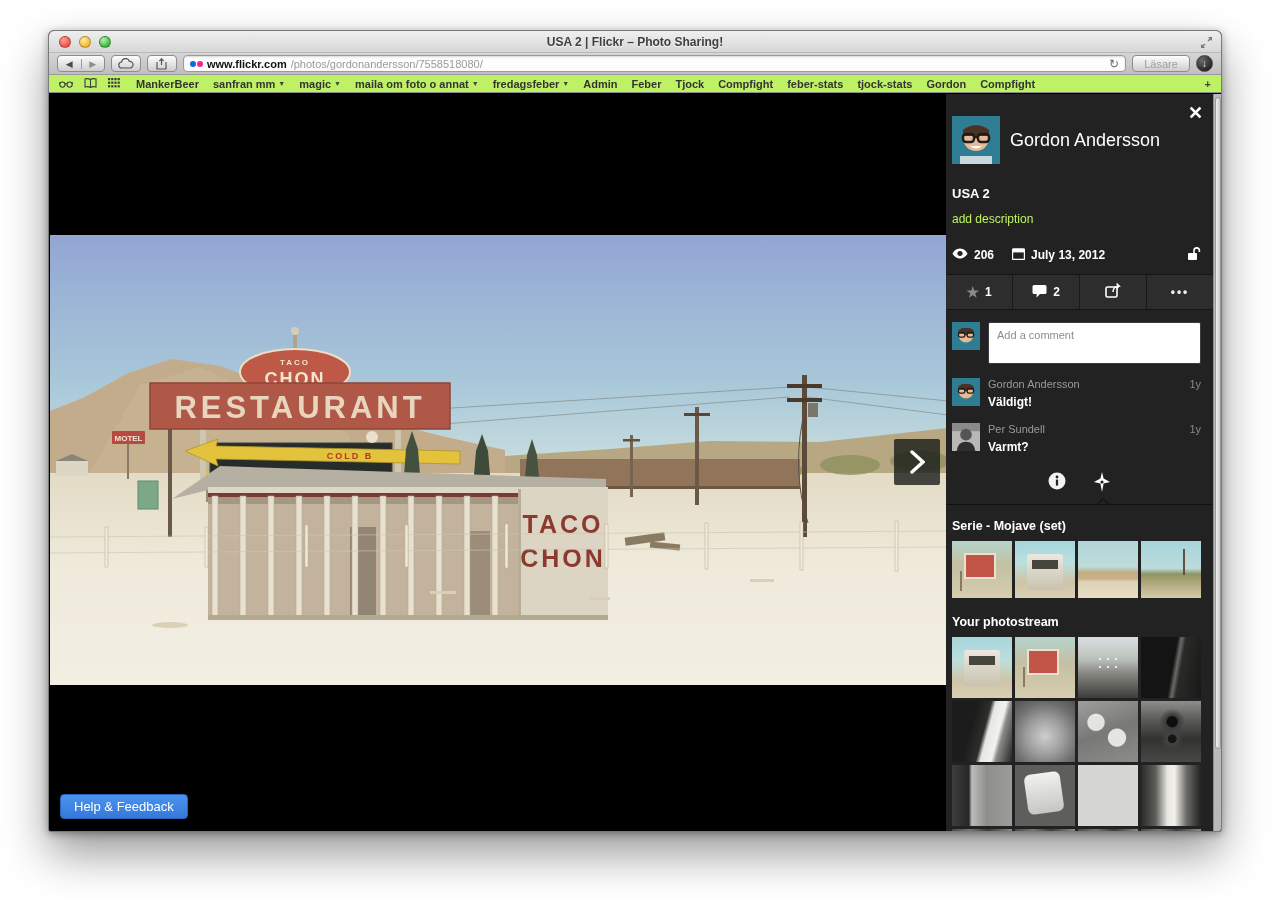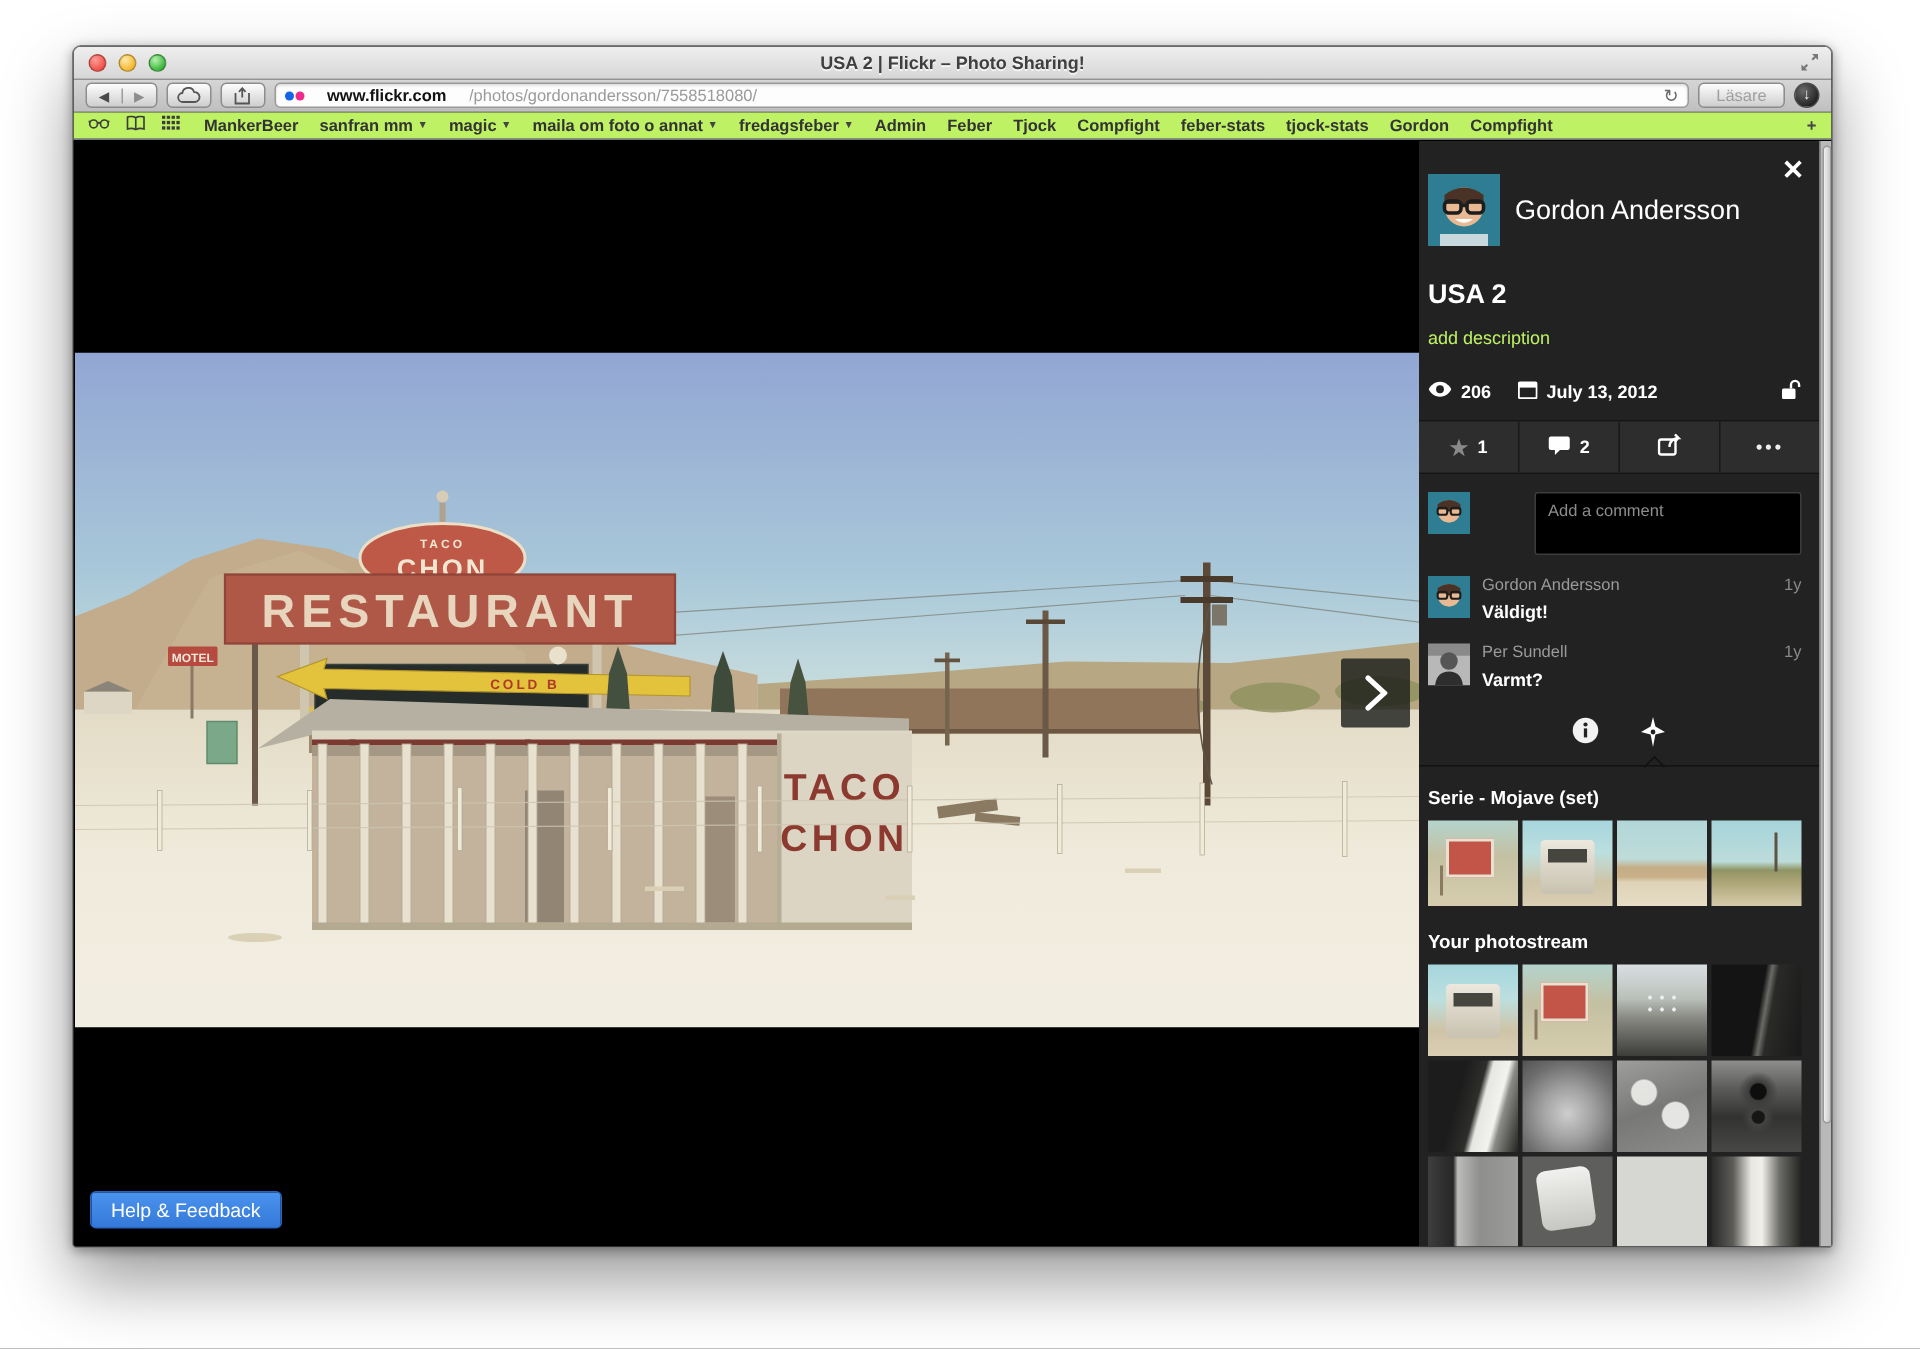--- a/index.html
+++ b/index.html
@@ -43,21 +43,21 @@
     background:linear-gradient(#fdfdfd,#cecece);
     display:flex; align-items:center; justify-content:center;
     font-size:10px; color:#555;
   }
   .navgroup { width:48px; display:flex; }
   .navgroup .half { flex:1; display:flex; align-items:center; justify-content:center; font-size:9px; color:#4a4a4a; }
   .navgroup .half + .half { border-left:1px solid #9b9b9b; color:#8d8d8d; }
   .iconbtn { width:30px; }
   .urlfield {
     flex:1; height:17px; border:1px solid #9a9a9a; border-radius:4px;
-    background:#fdfdfd; display:flex; align-items:center; padding:0 6px; gap:15px;
+    background:#fdfdfd; display:flex; align-items:center; padding:0 6px; gap:4px;
     box-shadow:inset 0 1px 2px rgba(0,0,0,.15); font-size:11px; min-width:0;
   }
   .favdots { display:flex; gap:1px; }
   .favdots i { width:6px; height:6px; border-radius:50%; display:block; }
   .fav-blue { background:#1464e6; } .fav-pink { background:#f0288c; }
   .url-host { color:#111; font-weight:bold; white-space:nowrap; }
   .url-path { color:#9a9a9a; white-space:nowrap; overflow:hidden; flex:1; }
   .refresh { color:#6a6a6a; font-size:12px; line-height:1; }
   .reader { width:58px; color:#9f9f9f; font-size:11px; }
   .dlbtn {
@@ -100,42 +100,42 @@
   .sidebar {
     width:267px; background:#222222; color:#fff; position:relative;
     flex-shrink:0; font-size:12px; overflow:hidden;
   }
   .close-x { position:absolute; top:8px; right:10px; font-size:18px; font-weight:bold; color:#fff; }
 
   .owner { display:flex; align-items:center; gap:10px; padding:22px 12px 0 6px; }
   .avatar48 { width:48px; height:48px; flex-shrink:0; }
   .owner-name { font-size:18px; color:#fff; }
 
-  .photo-title { padding:22px 12px 0 6px; font-size:18px; font-weight:bold; }
+  .photo-title { padding:22px 12px 0 6px; font-size:13px; font-weight:bold; }
   .add-desc { padding:11px 12px 0 6px; font-size:12px; color:#bef264; }
 
   .stats { display:flex; align-items:center; gap:6px; padding:20px 12px 10px 6px; font-size:12px; font-weight:bold; }
   .stats .gap { width:6px; }
   .lock { margin-left:auto; }
 
   .actionbar { display:flex; border-top:1px solid #151515; border-bottom:1px solid #151515; }
   .act {
     flex:1; height:34px; background:#2d2d2d;
     display:flex; align-items:center; justify-content:center; gap:6px;
     font-size:12px; font-weight:bold; color:#fff;
   }
   .act + .act { border-left:1px solid #191919; }
   .star-g { color:#8a8a8a; font-size:14px; }
   .dots { letter-spacing:2px; font-size:12px; color:#eee; }
 
   .addcomment { display:flex; gap:8px; padding:12px 12px 0 6px; }
   .avatar28 { width:28px; height:28px; flex-shrink:0; }
   .comment-box {
-    flex:1; height:42px; background:#000000; border:1px solid #3c3c3c;
-    border-radius:2px; padding:6px 8px; color:#8d8d8d; font-size:11px;margin-left:35px;
+    flex:1; height:42px; background:#ffffff; border:1px solid #3c3c3c;
+    border-radius:2px; padding:6px 8px; color:#8d8d8d; font-size:11px;
   }
   .comment { display:flex; gap:8px; padding:14px 12px 0 6px; }
   .c-main { flex:1; min-width:0; }
   .c-head { display:flex; font-size:11px; color:#9a9a9a; }
   .c-time { margin-left:auto; color:#8a8a8a; }
   .c-body { margin-top:5px; font-size:12px; font-weight:bold; color:#fff; }
 
   .tabs { display:flex; justify-content:center; gap:26px; padding:18px 0 10px 0; position:relative; }
   .tabs::after { content:""; position:absolute; left:0; right:0; bottom:0; height:1px; background:#111; }
   .tab-pointer {

